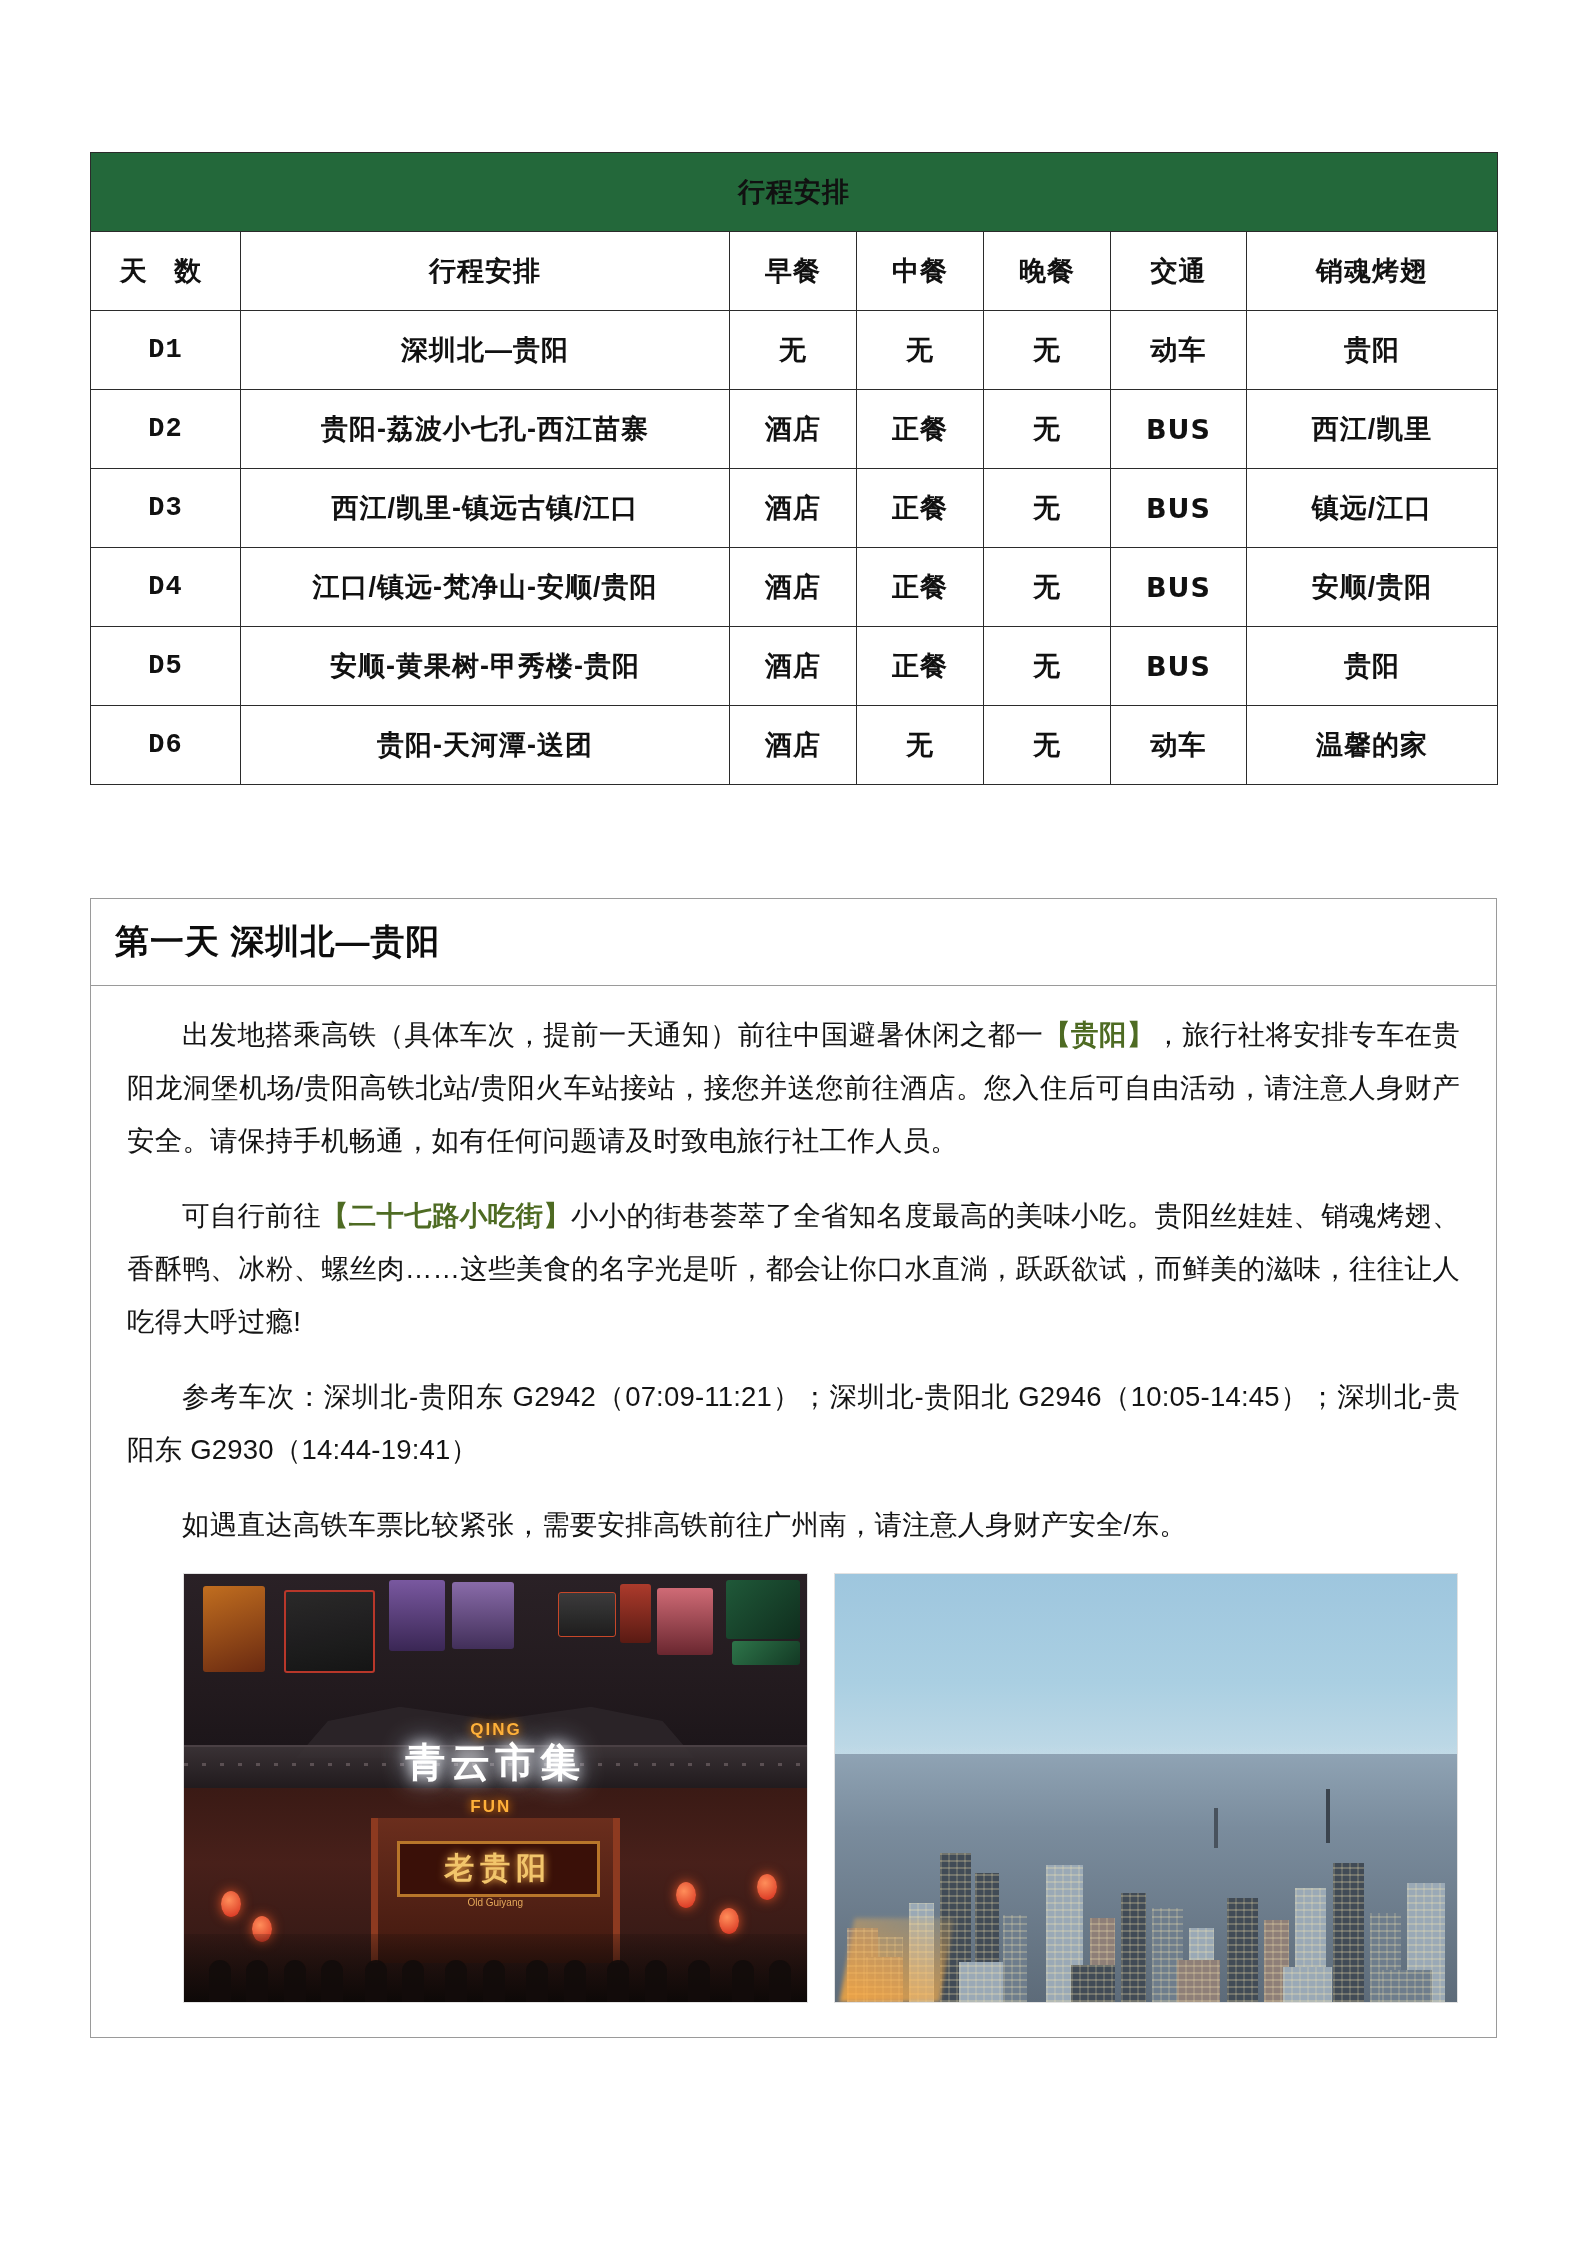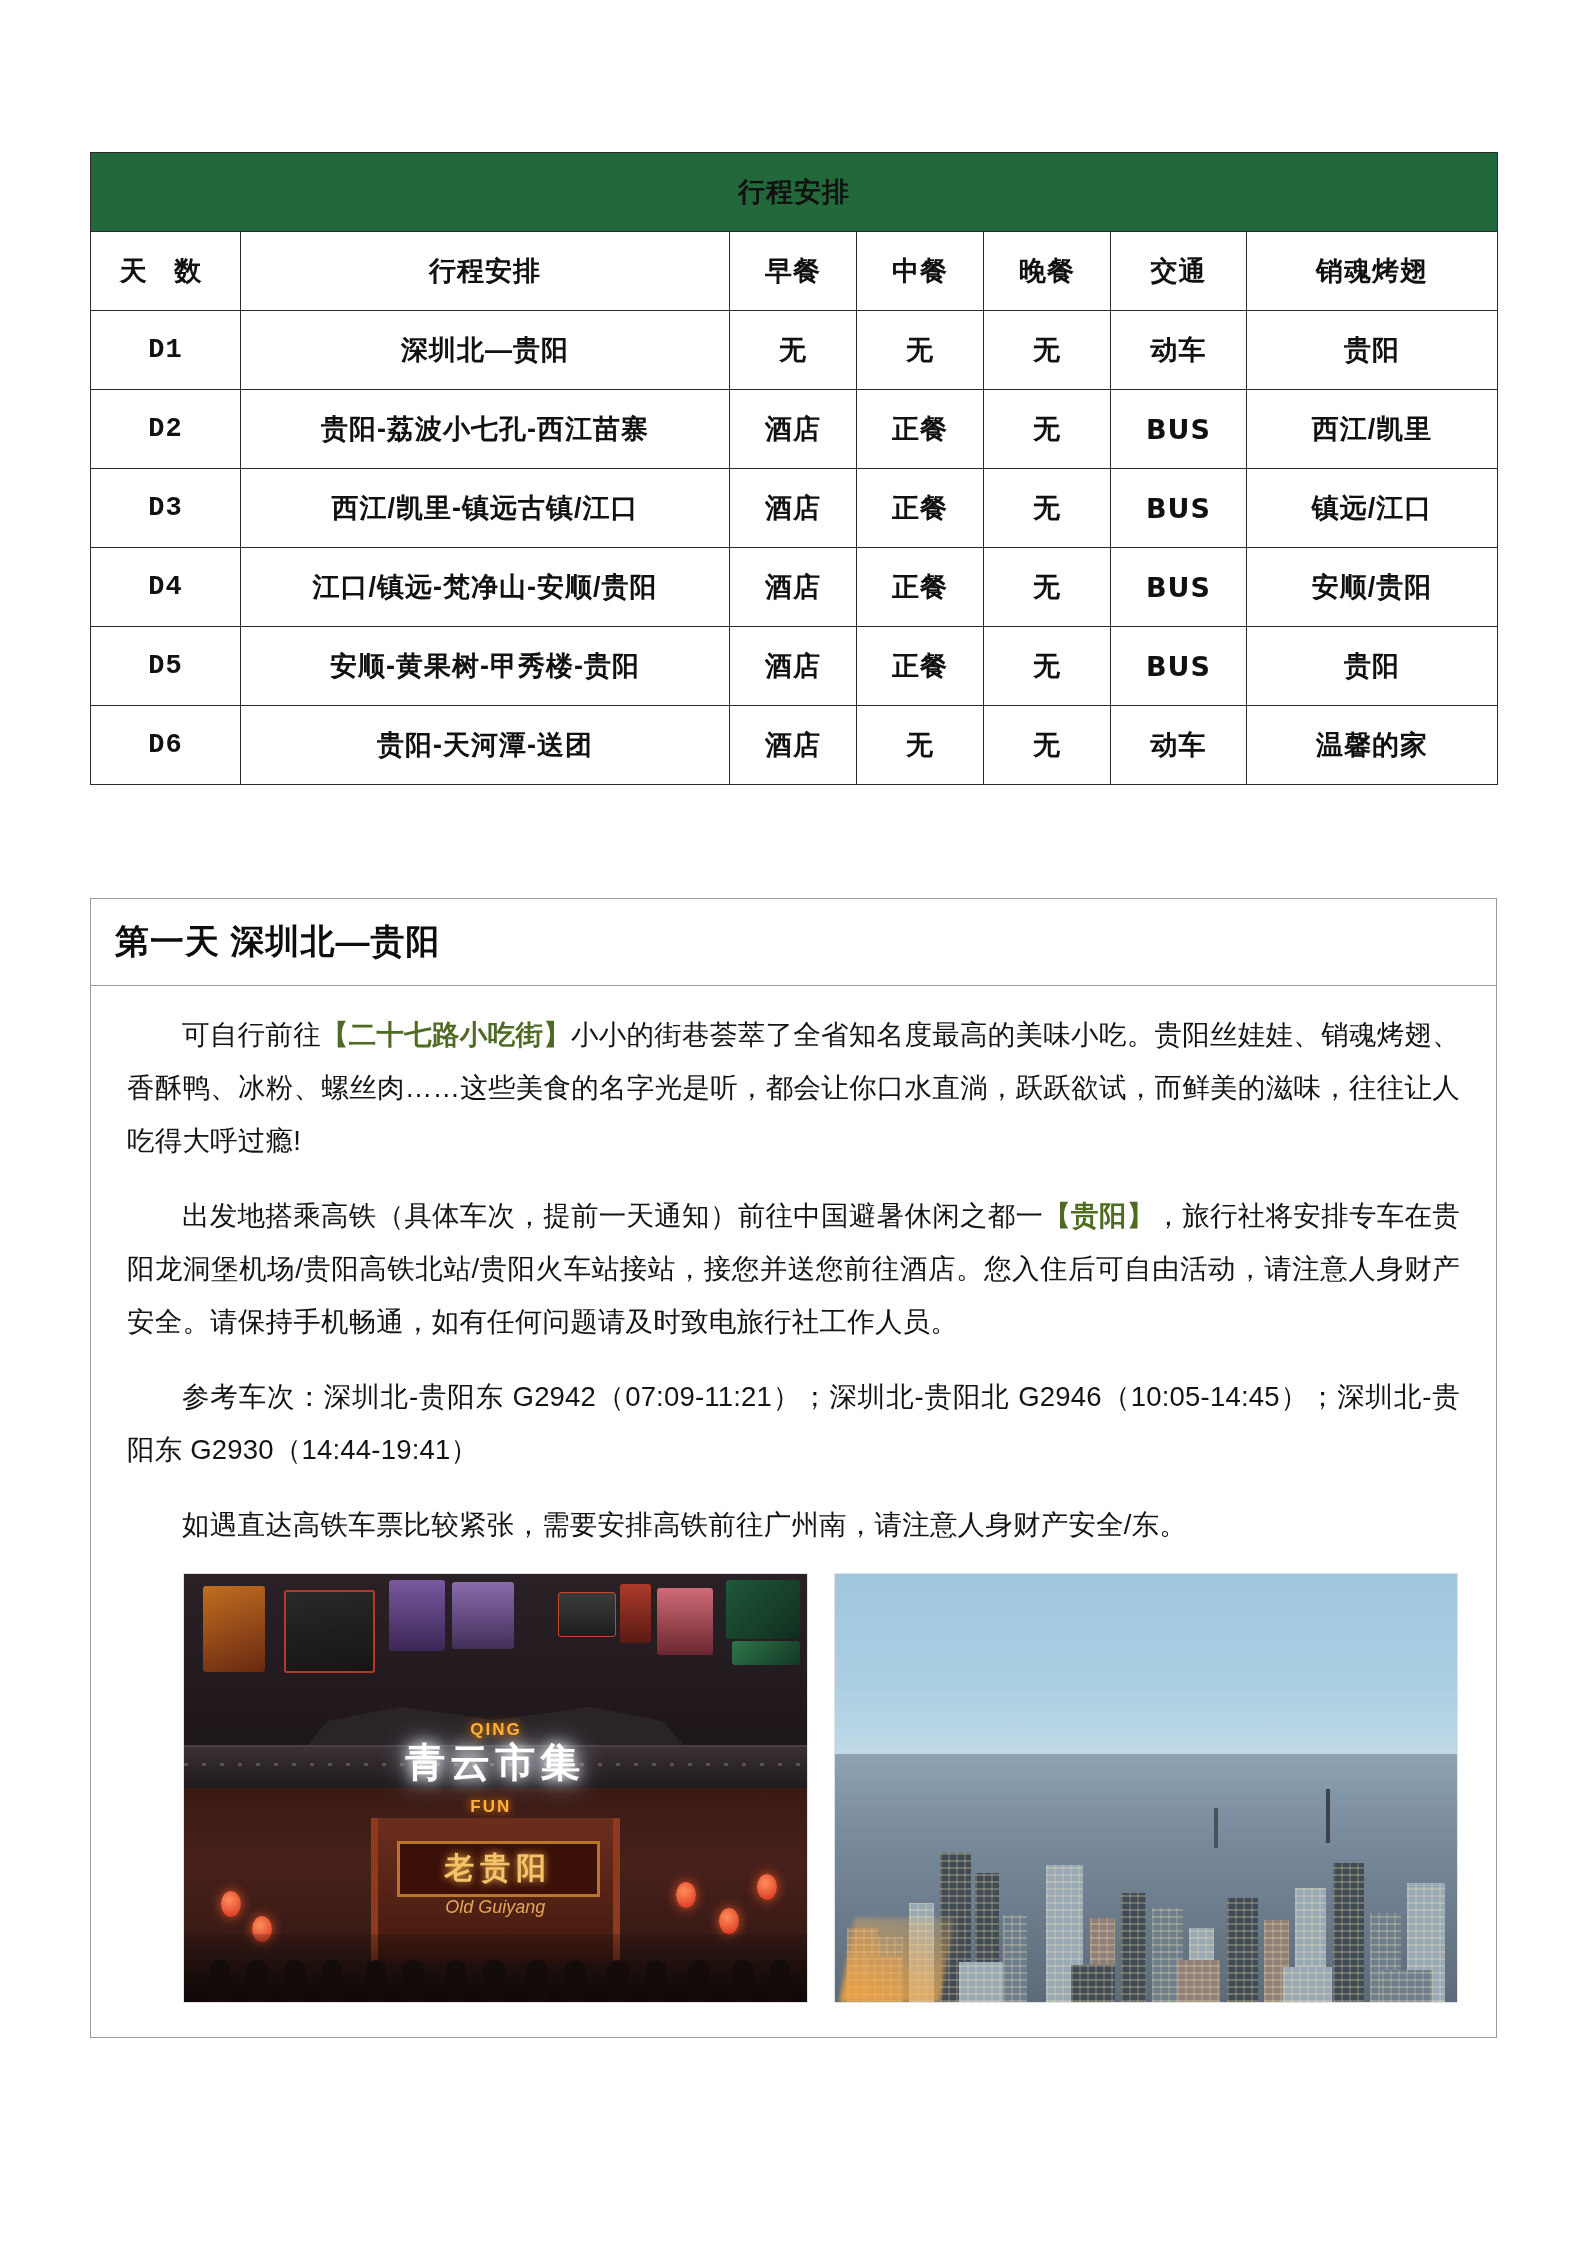--- a/index.html
+++ b/index.html
@@ -142,21 +142,21 @@
   }
   .mk-gate-sign{
     position:absolute;left:8%;top:16%;width:84%;height:34%;
     background:#3a1008;border:3px solid #b8762a;
     color:#f2c56b;font-size:30px;font-weight:800;
     display:flex;align-items:center;justify-content:center;
     letter-spacing:6px;text-shadow:0 0 8px #ffb34d;
   }
   .mk-gate-sub{
     position:absolute;left:16%;top:54%;width:68%;
-    text-align:center;color:#e4a85a;font-size:18px;font-style:italic;
+    text-align:center;color:#e4a85a;font-size:10px;
   }
   .mk-neon{
     position:absolute;left:25%;top:33%;width:50%;height:22%;
     display:flex;align-items:center;justify-content:center;
     color:#fff;font-size:40px;font-weight:800;letter-spacing:5px;
     text-shadow:0 0 14px #fff,0 0 28px #cfe4ff;
   }
   .mk-qing{
     position:absolute;left:46%;top:34%;
     color:#ffb13a;font-size:17px;font-weight:800;letter-spacing:2px;
@@ -301,23 +301,23 @@
       </tbody>
     </table>
   </div>
 
   <div class="section">
 
     <div class="section-head">第一天 深圳北—贵阳</div>
 
     <div class="section-body">
 
+      <p class="para"><span>出发地搭乘高铁（具体车次，提前一天通知）前往中国避暑休闲之都一</span><span class="hl">【贵阳】</span><span>，旅行社将安排专车在贵阳龙洞堡机场/贵阳高铁北站/贵阳火车站接站，接您并送您前往酒店。您入住后可自由活动，请注意人身财产安全。请保持手机畅通，如有任何问题请及时致电旅行社工作人员。</span></p>
+
       <p class="para"><span>可自行前往</span><span class="hl">【二十七路小吃街】</span><span>小小的街巷荟萃了全省知名度最高的美味小吃。贵阳丝娃娃、销魂烤翅、香酥鸭、冰粉、螺丝肉……这些美食的名字光是听，都会让你口水直淌，跃跃欲试，而鲜美的滋味，往往让人吃得大呼过瘾!</span></p>
-
-      <p class="para"><span>出发地搭乘高铁（具体车次，提前一天通知）前往中国避暑休闲之都一</span><span class="hl">【贵阳】</span><span>，旅行社将安排专车在贵阳龙洞堡机场/贵阳高铁北站/贵阳火车站接站，接您并送您前往酒店。您入住后可自由活动，请注意人身财产安全。请保持手机畅通，如有任何问题请及时致电旅行社工作人员。</span></p>
 
 
       <p class="para">参考车次：深圳北-贵阳东 G2942（07:09-11:21）；深圳北-贵阳北 G2946（10:05-14:45）；深圳北-贵阳东 G2930（14:44-19:41）</p>
 
       <p class="para">如遇直达高铁车票比较紧张，需要安排高铁前往广州南，请注意人身财产安全/东。</p>
 
       <div class="photos">
 
         <div class="photo ph-market">
           <div class="mk-upper">

